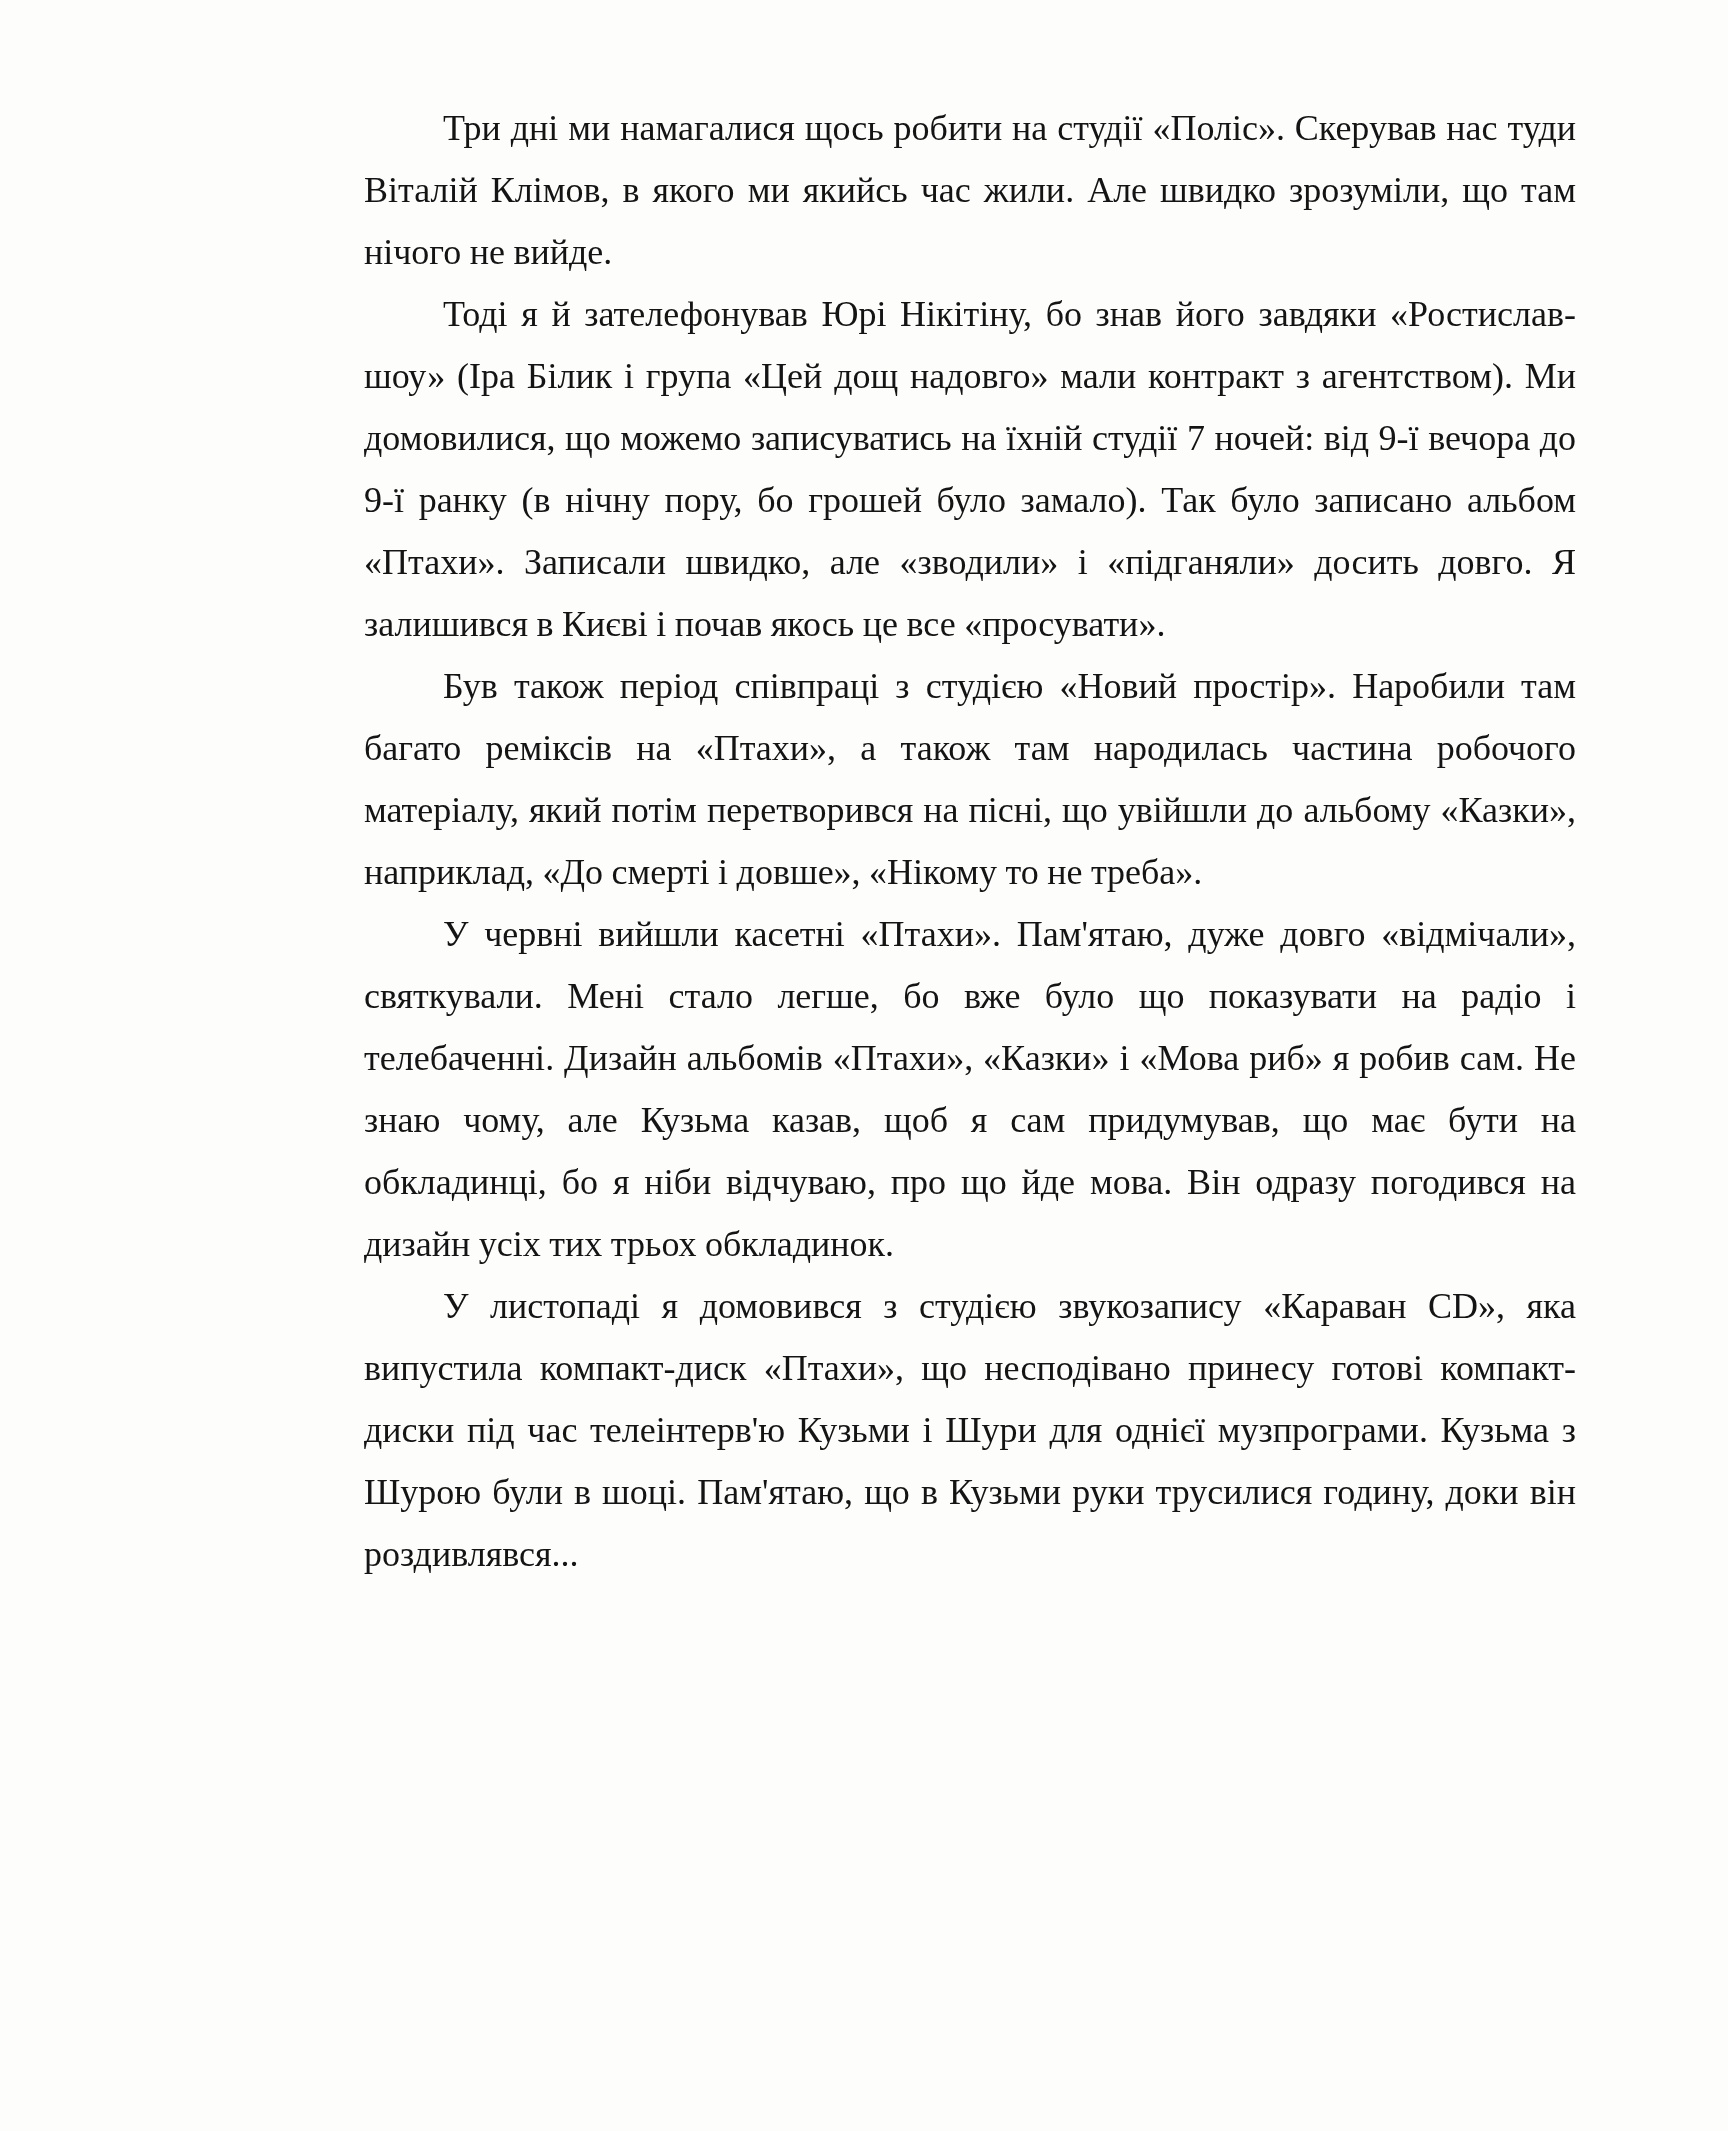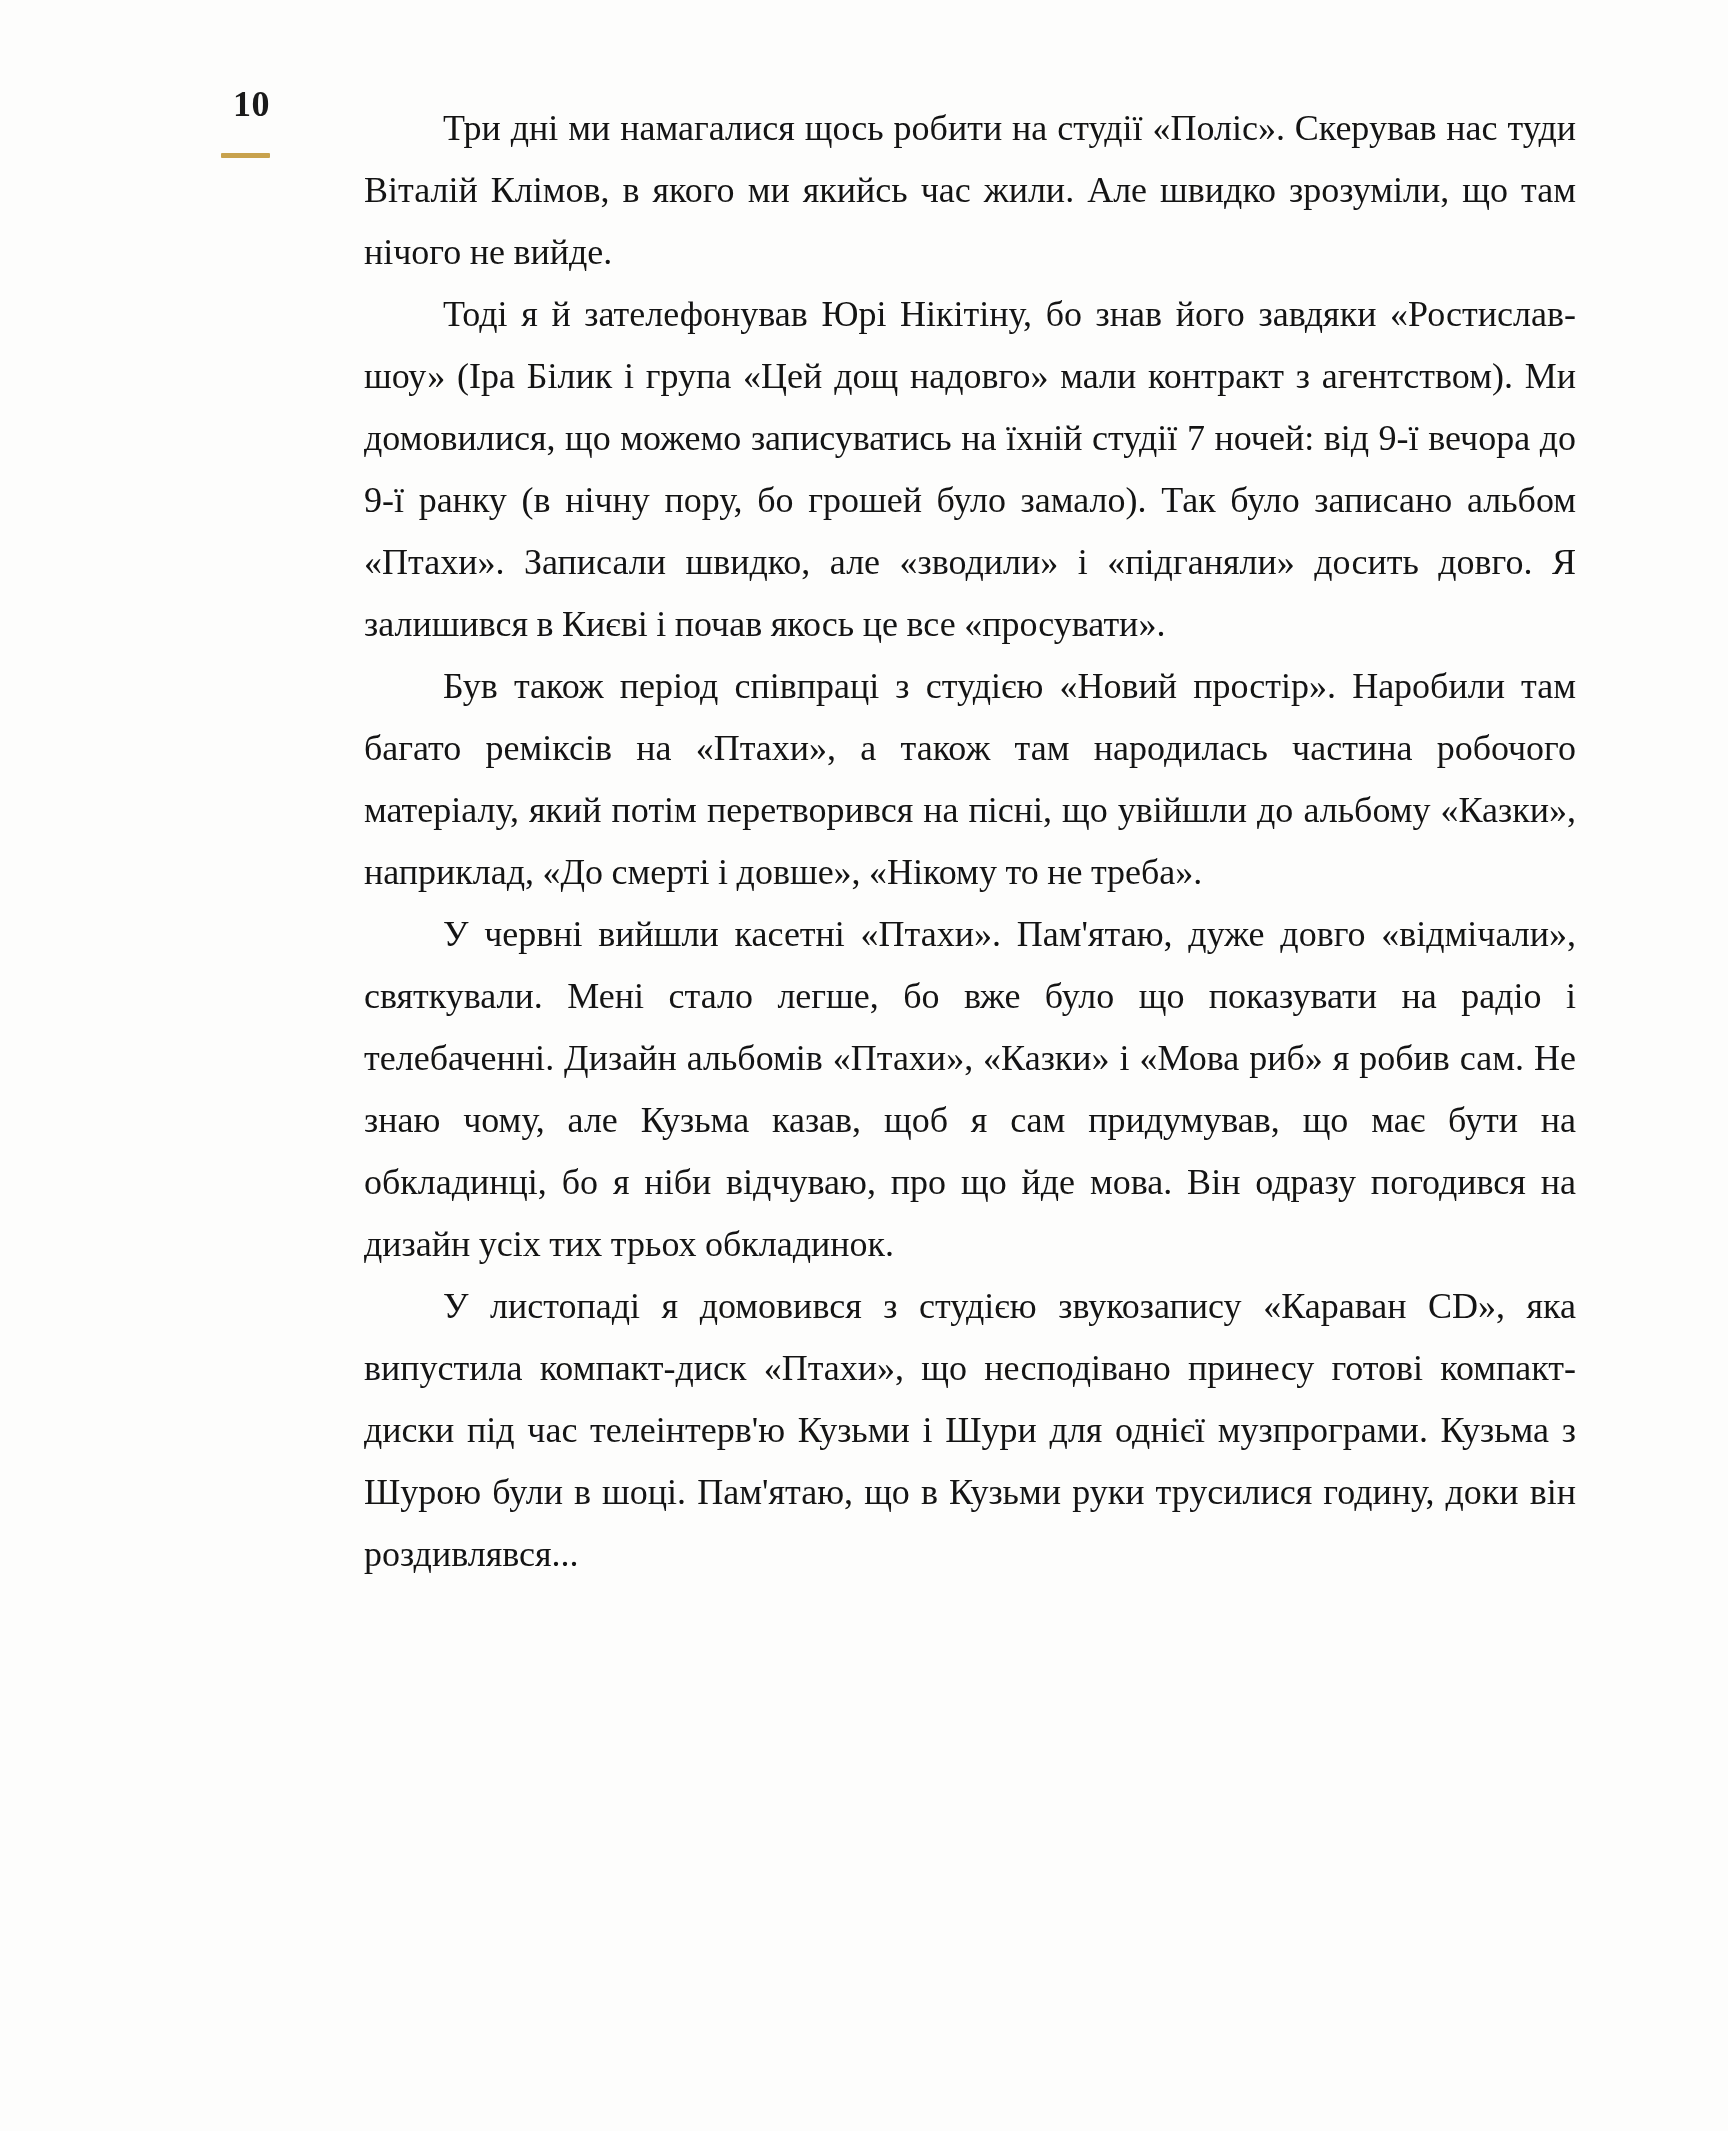--- a/index.html
+++ b/index.html
@@ -82,27 +82,20 @@
   }
   .para.last-line-left {
     text-align-last: left;
   }
 </style>
 </head>
 <body>
 
 <div class="page">
 
-  <div class="margin-col">
-    <div class="folio">10</div>
-    <div class="folio-rule"></div>
-    <div class="running-head">
-      
-    </div>
-  </div>
 
   <div class="text-col">
     <p class="para">Три дні ми намагалися щось робити на студії «Поліс». Скерував нас туди Віталій Клімов, в якого ми якийсь час жили. Але швидко зрозуміли, що там нічого не вийде.</p>
     <p class="para">Тоді я й зателефонував Юрі Нікітіну, бо знав його завдяки «Ростислав-шоу» (Іра Білик і група «Цей дощ надовго» мали контракт з агентством). Ми домовилися, що можемо записуватись на їхній студії 7 ночей: від 9-ї вечора до 9-ї ранку (в нічну пору, бо грошей було замало). Так було записано альбом «Птахи». Записали швидко, але «зводили» і «підганяли» досить довго. Я залишився в Києві і почав якось це все «просувати».</p>
     <p class="para last-line-left">Був також період співпраці з студією «Новий простір». Наробили там багато реміксів на «Птахи», а також там народилась частина робочого матеріалу, який потім перетворився на пісні, що увійшли до альбому «Казки», наприклад, «До смерті і довше», «Нікому то не треба».</p>
     <p class="para last-line-left">У червні вийшли касетні «Птахи». Пам'ятаю, дуже довго «відмічали», святкували. Мені стало легше, бо вже було що показувати на радіо і телебаченні. Дизайн альбомів «Птахи», «Казки» і «Мова риб» я робив сам. Не знаю чому, але Кузьма казав, щоб я сам придумував, що має бути на обкладинці, бо я ніби відчуваю, про що йде мова. Він одразу погодився на дизайн усіх тих трьох обкладинок.</p>
     <p class="para last-line-left">У листопаді я домовився з студією звукозапису «Караван CD», яка випустила компакт-диск «Птахи», що несподівано принесу готові компакт-диски під час телеінтерв'ю Кузьми і Шури для однієї музпрограми. Кузьма з Шурою були в шоці. Пам'ятаю, що в Кузьми руки трусилися годину, доки він роздивлявся...</p>
   </div>
 
 </div>

